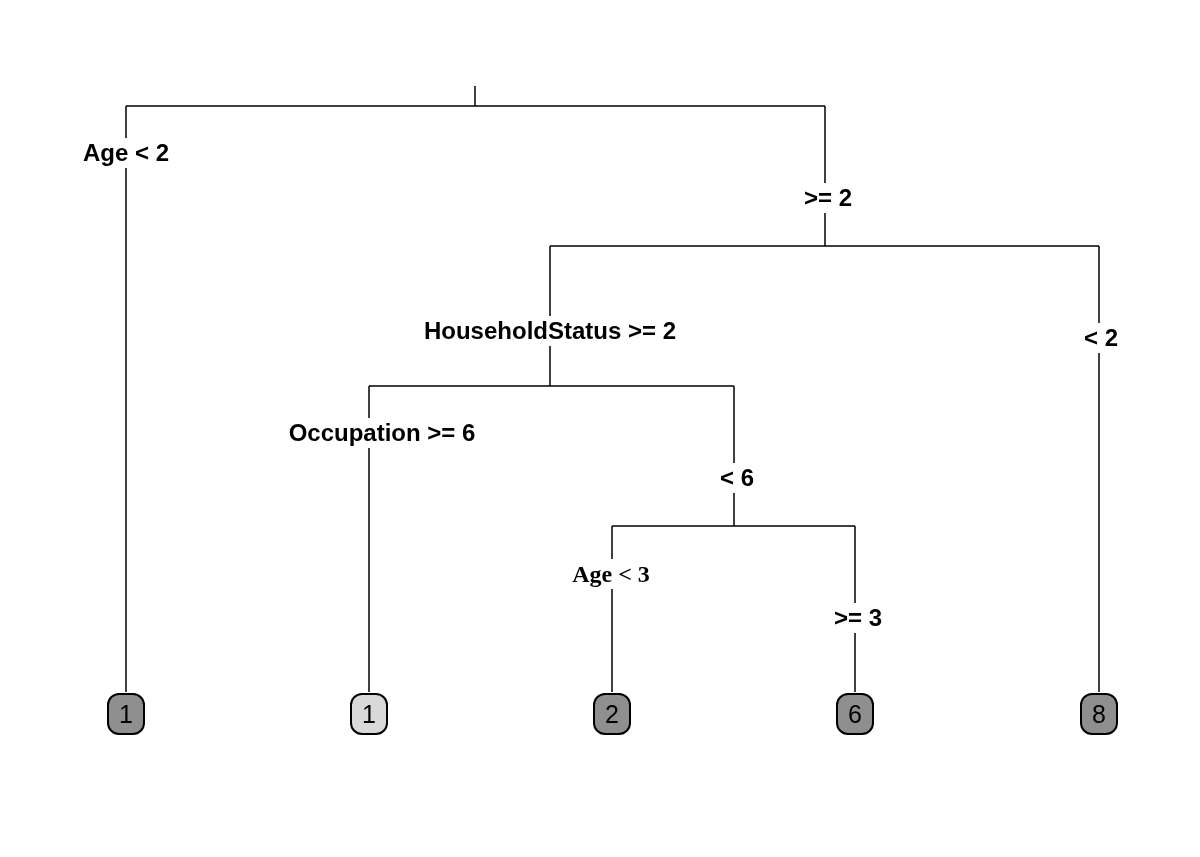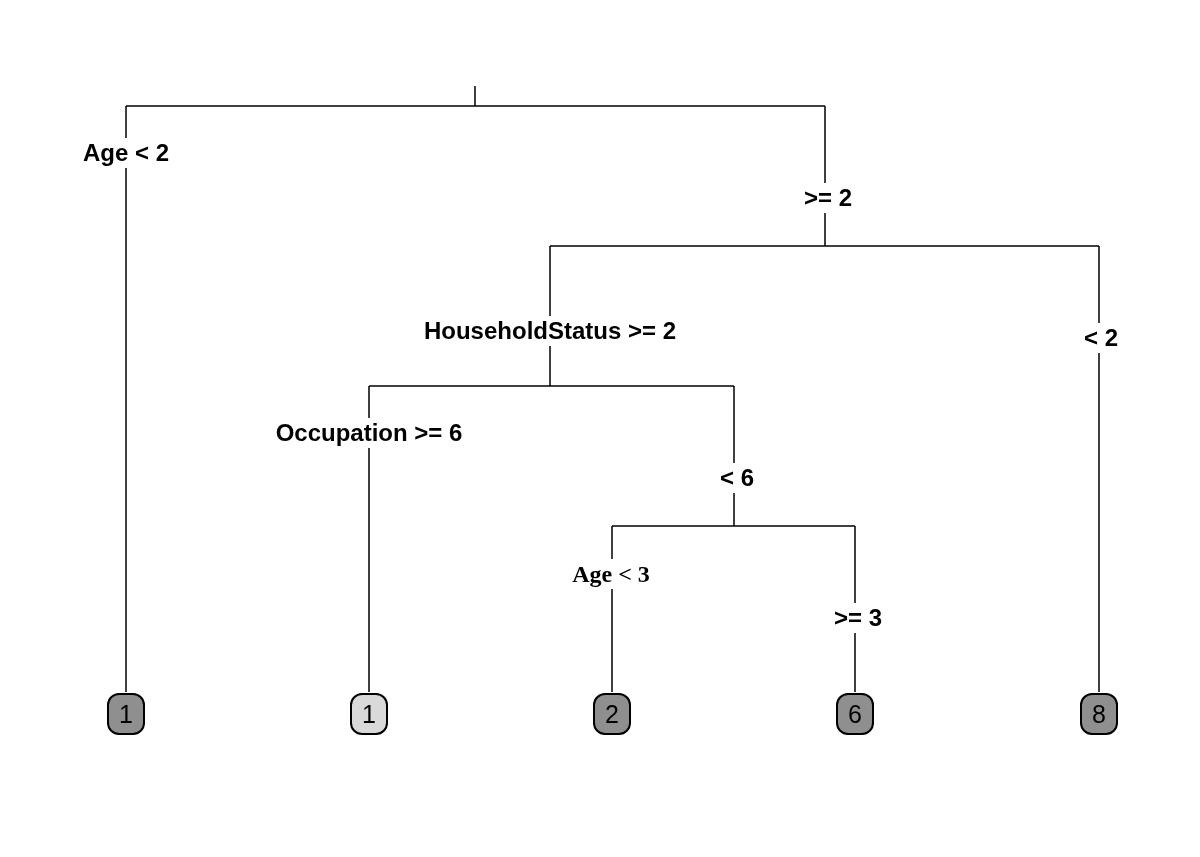--- a/index.html
+++ b/index.html
@@ -35,21 +35,21 @@
 
   <path class="edge" d="M612,526 H855"></path>
   <path class="edge" d="M612,526 V692"></path>
   <path class="edge" d="M855,526 V692"></path>
 </svg>
 
 <div class="lbl" style="left:126px; top:153px;">Age &lt; 2</div>
 <div class="lbl" style="left:828px; top:198px;">&gt;= 2</div>
 <div class="lbl" style="left:550px; top:296px;margin-top:35px;">HouseholdStatus &gt;= 2</div>
 <div class="lbl" style="left:1101px; top:338px;">&lt; 2</div>
-<div class="lbl" style="left:369px; top:433px;">Occupation &gt;= 6</div>
+<div class="lbl" style="left:382px; top:433px;">Occupation &gt;= 6</div>
 <div class="lbl" style="left:737px; top:478px;">&lt; 6</div>
 <div class="lbl" style="left:611px; top:574px;font-family:Liberation Serif, serif;">Age &lt; 3</div>
 <div class="lbl" style="left:858px; top:618px;">&gt;= 3</div>
 
 <div class="leaf" style="left:126px; top:714px; background:#8f8f8f;">1</div>
 <div class="leaf" style="left:369px; top:714px; background:#d9d9d9;">1</div>
 <div class="leaf" style="left:612px; top:714px; background:#8f8f8f;">2</div>
 <div class="leaf" style="left:855px; top:714px; background:#8f8f8f;">6</div>
 <div class="leaf" style="left:1099px; top:714px; background:#8f8f8f;">8</div>
 

